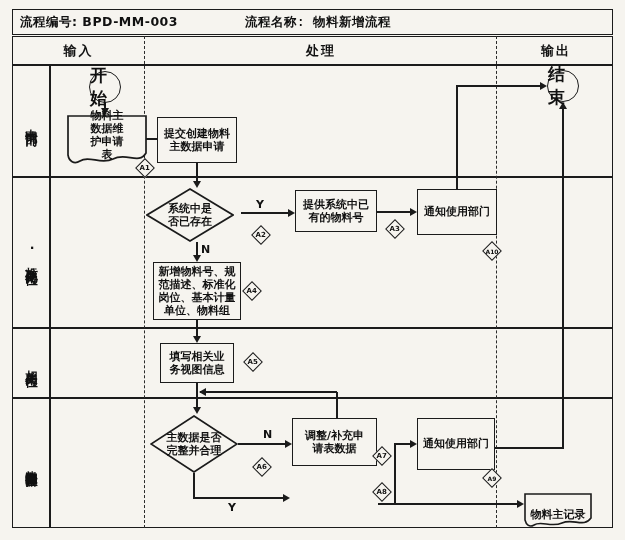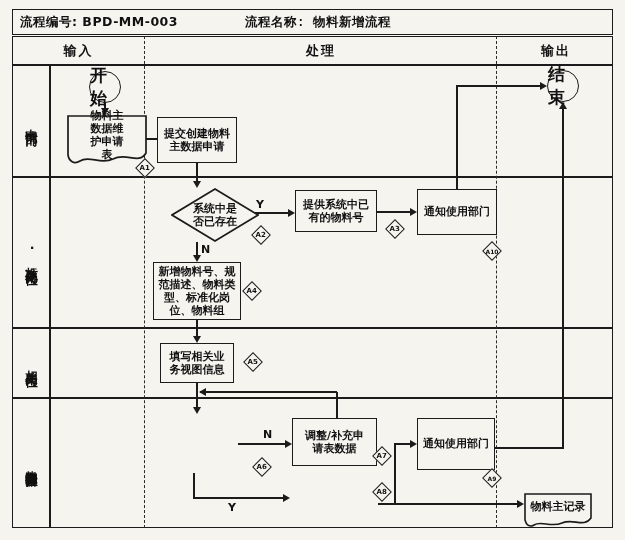--- a/index.html
+++ b/index.html
@@ -124,48 +124,56 @@
     <svg width="80" height="52" viewBox="0 0 80 52">
       <path d="M1,1 L79,1 L79,38 C72,50 59,37 46,44 C34,50 22,40 13,46 C7,50 2,46 1,40 Z" fill="#f6f4ef" stroke="#1b1b1b" stroke-width="1.7"></path>
     </svg>
     <div class="dia-text" style="height:40px;padding:0 20px;box-sizing:border-box;">物料主数据维护申请表</div>
   </div>
 
   <div class="pbox" style="left:157px;top:117px;width:80px;height:46px;">
     <span style="display:block;width:68px;">提交创建物料主数据申请</span>
   </div>
 
-  <div class="dia-wrap" style="left:171px;top:188px;width:88px;height:54px;text-decoration:underline;">
+  <div class="dia-wrap" style="left:146px;top:188px;width:88px;height:54px;text-decoration:underline;">
     <svg width="88" height="54" viewBox="0 0 88 54">
       <polygon points="44,1 87,27 44,53 1,27" fill="#f6f4ef" stroke="#1b1b1b" stroke-width="1.7"></polygon>
     </svg>
     <div class="dia-text">
         <span style="display:block;width:48px;">系统中是否已存在</span>
       </div>
   </div>
 
   <div class="branch" style="left:256px;top:198px;">Y</div>
   <div class="branch" style="left:201px;top:243px;">N</div>
 
   <div class="pbox" style="left:295px;top:190px;width:82px;height:42px;text-align:center;">
     <span style="display:block;width:68px;">提供系统中已有的物料号</span>
   </div>
 
   <div class="pbox" style="left:417px;top:189px;width:80px;height:46px;">
     <span>通知使用部门</span>
   </div>
 
   <div class="pbox" style="left:153px;top:262px;width:88px;height:58px;line-height:13px;">
-    <span style="display:block;width:80px;">新增物料号、规范描述、物料类型、标准化岗位、物料组</span>
+    <span style="display:block;width:80px;">新增物料号、规范描述、标准化岗位、基本计量单位、物料组</span>
   </div>
 
   <div class="pbox" style="left:160px;top:343px;width:74px;height:40px;">
     <span style="display:block;width:58px;">填写相关业务视图信息</span>
   </div>
 
+  <div class="dia-wrap" style="left:150px;top:415px;width:88px;height:58px;">
+    <svg width="88" height="58" viewBox="0 0 88 58">
+      <polygon points="44,1 87,29 44,57 1,29" fill="#f6f4ef" stroke="#1b1b1b" stroke-width="1.7"></polygon>
+    </svg>
+    <div class="dia-text">
+        <span style="display:block;width:58px;">主数据是否完整并合理</span>
+      </div>
+  </div>
 
   <div class="branch" style="left:263px;top:428px;">N</div>
   <div class="branch" style="left:228px;top:501px;">Y</div>
 
   <div class="pbox" style="left:292px;top:418px;width:85px;height:48px;">
     <span style="display:block;width:70px;">调整/补充申请表数据</span>
   </div>
 
 
   <div class="pbox" style="left:417px;top:418px;width:78px;height:52px;">
@@ -173,21 +181,21 @@
   </div>
 
   <div class="circle" style="left:547px;top:70px;">
     <span>结束</span>
   </div>
 
   <div class="abs" style="left:524px;top:493px;width:68px;height:36px;">
     <svg width="68" height="36" viewBox="0 0 68 36">
       <path d="M1,1 L67,1 L67,25 C60,35 49,25 38,30 C27,35 17,27 10,32 C5,35 2,31 1,27 Z" fill="#f6f4ef" stroke="#1b1b1b" stroke-width="1.6"></path>
     </svg>
-    <div class="dia-text" style="height:26px;">物料主记录</div>
+    <div class="dia-text" style="height:26px;margin-top:8px;">物料主记录</div>
   </div>
 
   <div class="ann" style="left:138px;top:161px;">
       <span>A1</span>
     </div>
   <div class="ann" style="left:254px;top:228px;">
       <span>A2</span>
     </div>
   <div class="ann" style="left:388px;top:222px;">
       <span>A3</span>

